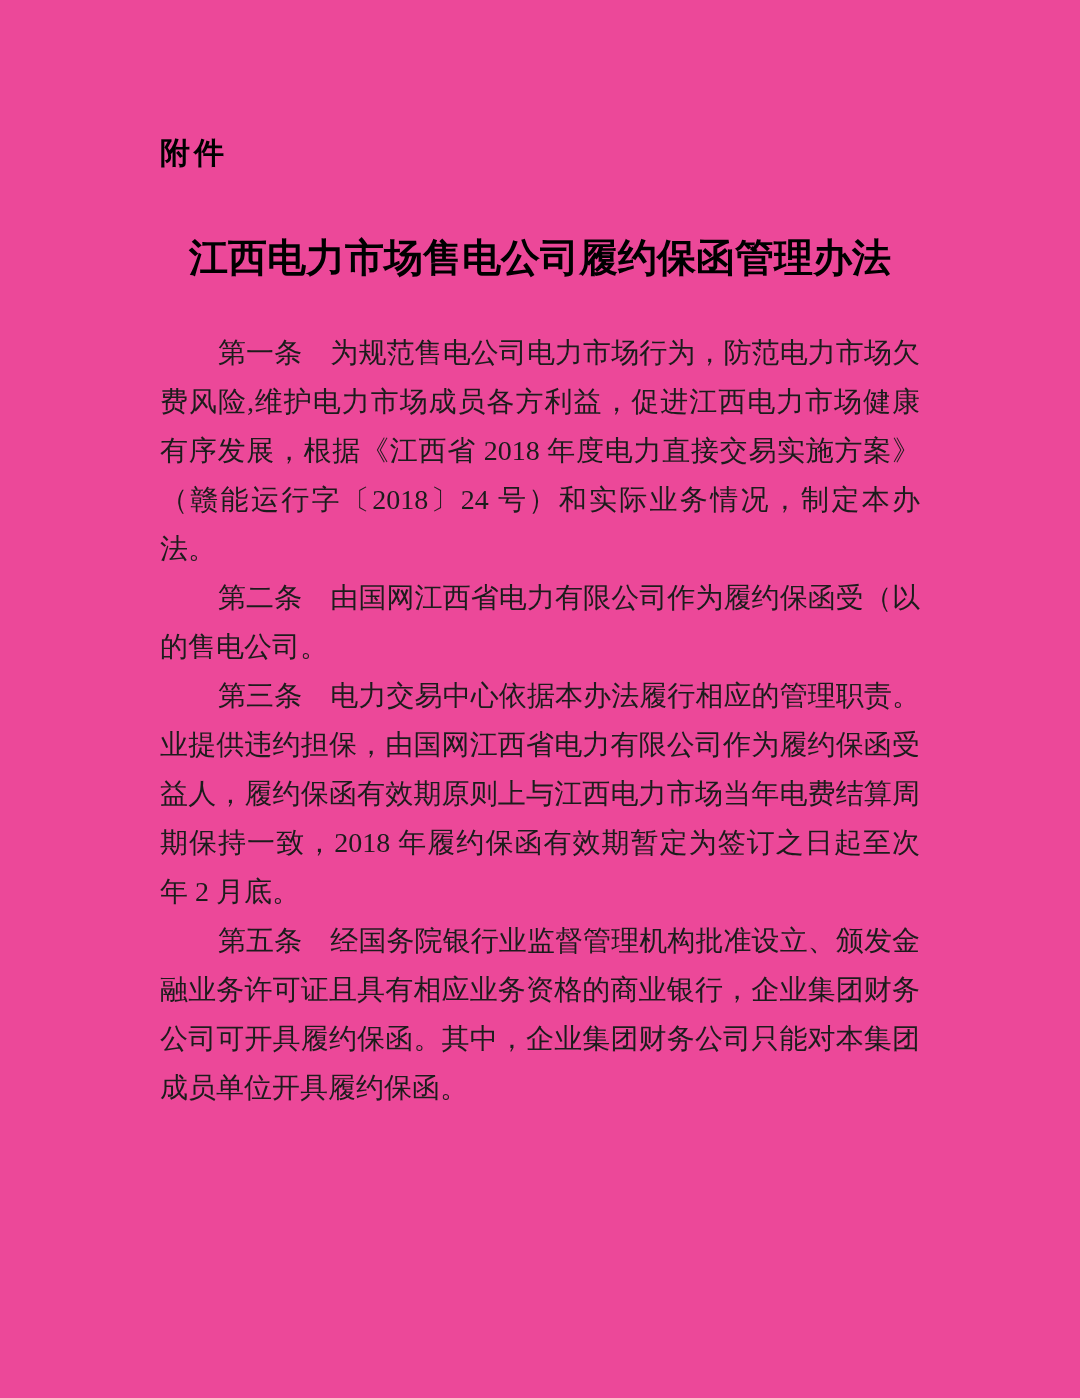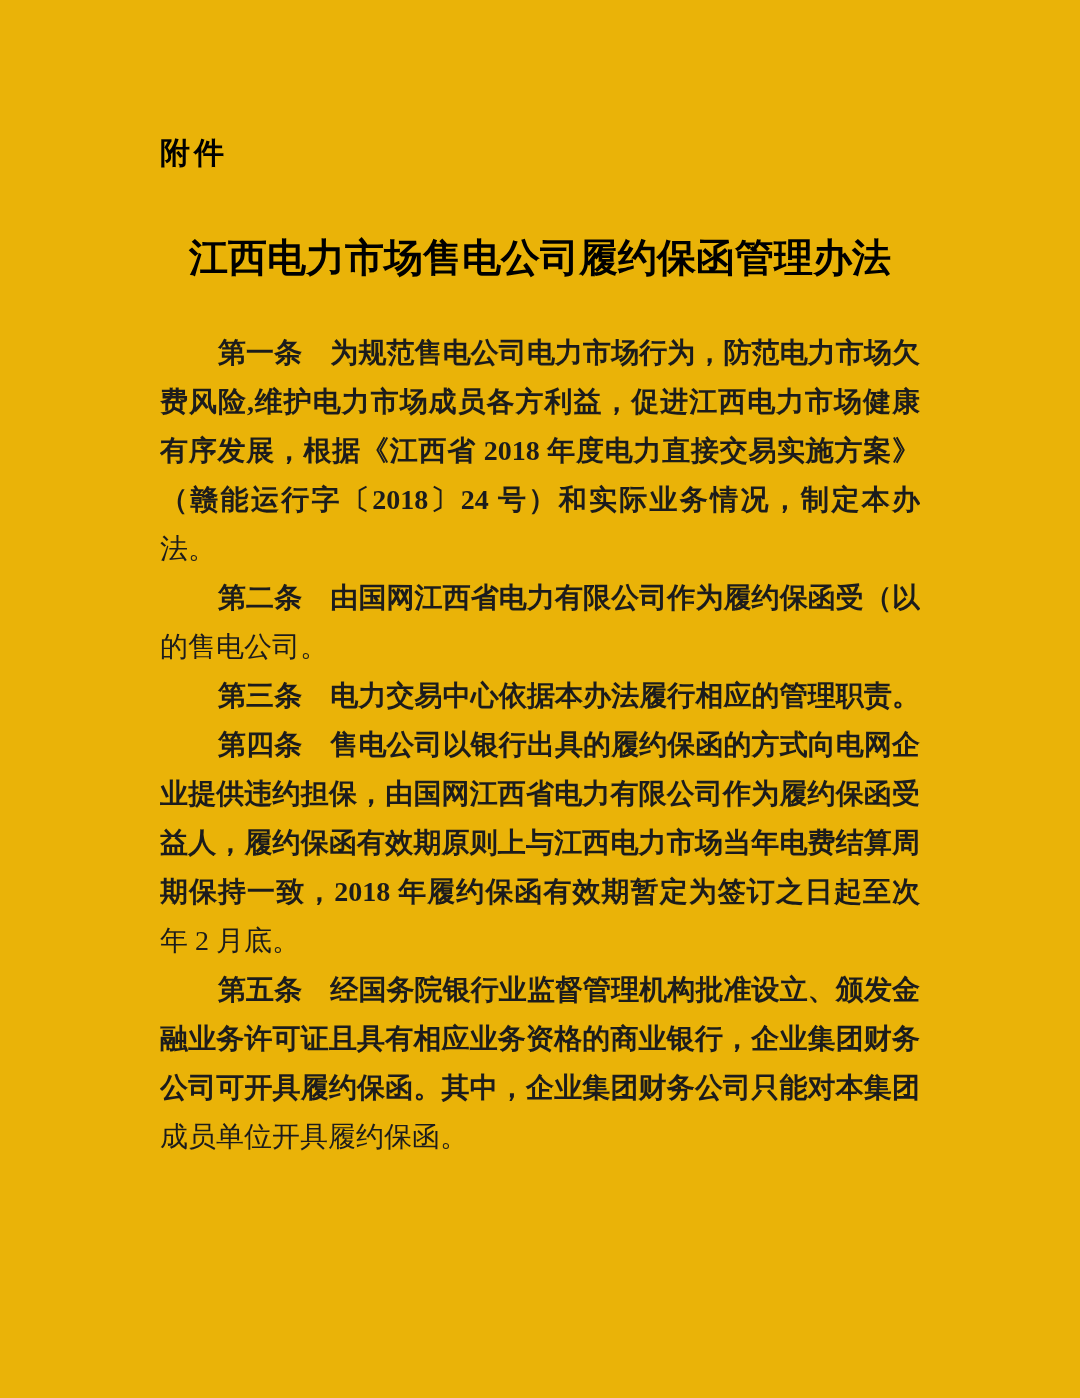--- a/index.html
+++ b/index.html
@@ -4,21 +4,21 @@
 <style>
   html, body {
     margin: 0;
     padding: 0;
     background: #ffffff;
   }
   .page {
     position: relative;
     width: 1080px;
     height: 1398px;
-    background: #eab308;
+    background: #ec4899;
     overflow: hidden;
     box-sizing: border-box;
     padding: 138px 160px 0 160px;
     font-family: "Liberation Serif", "DejaVu Serif", serif;
     color: #1c1c1c;
   }
   .attachment-label {
     font-family: "DejaVu Sans", "Liberation Sans", sans-serif;
     font-weight: bold;
     font-size: 30px;
@@ -43,21 +43,20 @@
     line-height: 49px;
     font-size: 28px;
     color: #1c1c1c;
     white-space: pre;
     overflow: hidden;
   }
   .line.fill {
     text-align: justify;
     text-align-last: justify;
     white-space: normal;
-    font-weight: bold;
   }
   .line.indent {
     padding-left: 58px;
   }
 </style>
 </head>
 <body>
 
 <div class="page">
 
@@ -78,21 +77,20 @@
     <div class="paragraph">
       <div class="line fill indent">第二条　由国网江西省电力有限公司作为履约保函受（以</div>
       <div class="line">的售电公司。</div>
     </div>
 
     <div class="paragraph">
       <div class="line fill indent">第三条　电力交易中心依据本办法履行相应的管理职责。</div>
     </div>
 
     <div class="paragraph">
-      <div class="line fill indent">第四条　售电公司以银行出具的履约保函的方式向电网企</div>
       <div class="line fill">业提供违约担保，由国网江西省电力有限公司作为履约保函受</div>
       <div class="line fill">益人，履约保函有效期原则上与江西电力市场当年电费结算周</div>
       <div class="line fill">期保持一致，2018 年履约保函有效期暂定为签订之日起至次</div>
       <div class="line">年 2 月底。</div>
     </div>
 
     <div class="paragraph">
       <div class="line fill indent">第五条　经国务院银行业监督管理机构批准设立、颁发金</div>
       <div class="line fill">融业务许可证且具有相应业务资格的商业银行，企业集团财务</div>
       <div class="line fill">公司可开具履约保函。其中，企业集团财务公司只能对本集团</div>

